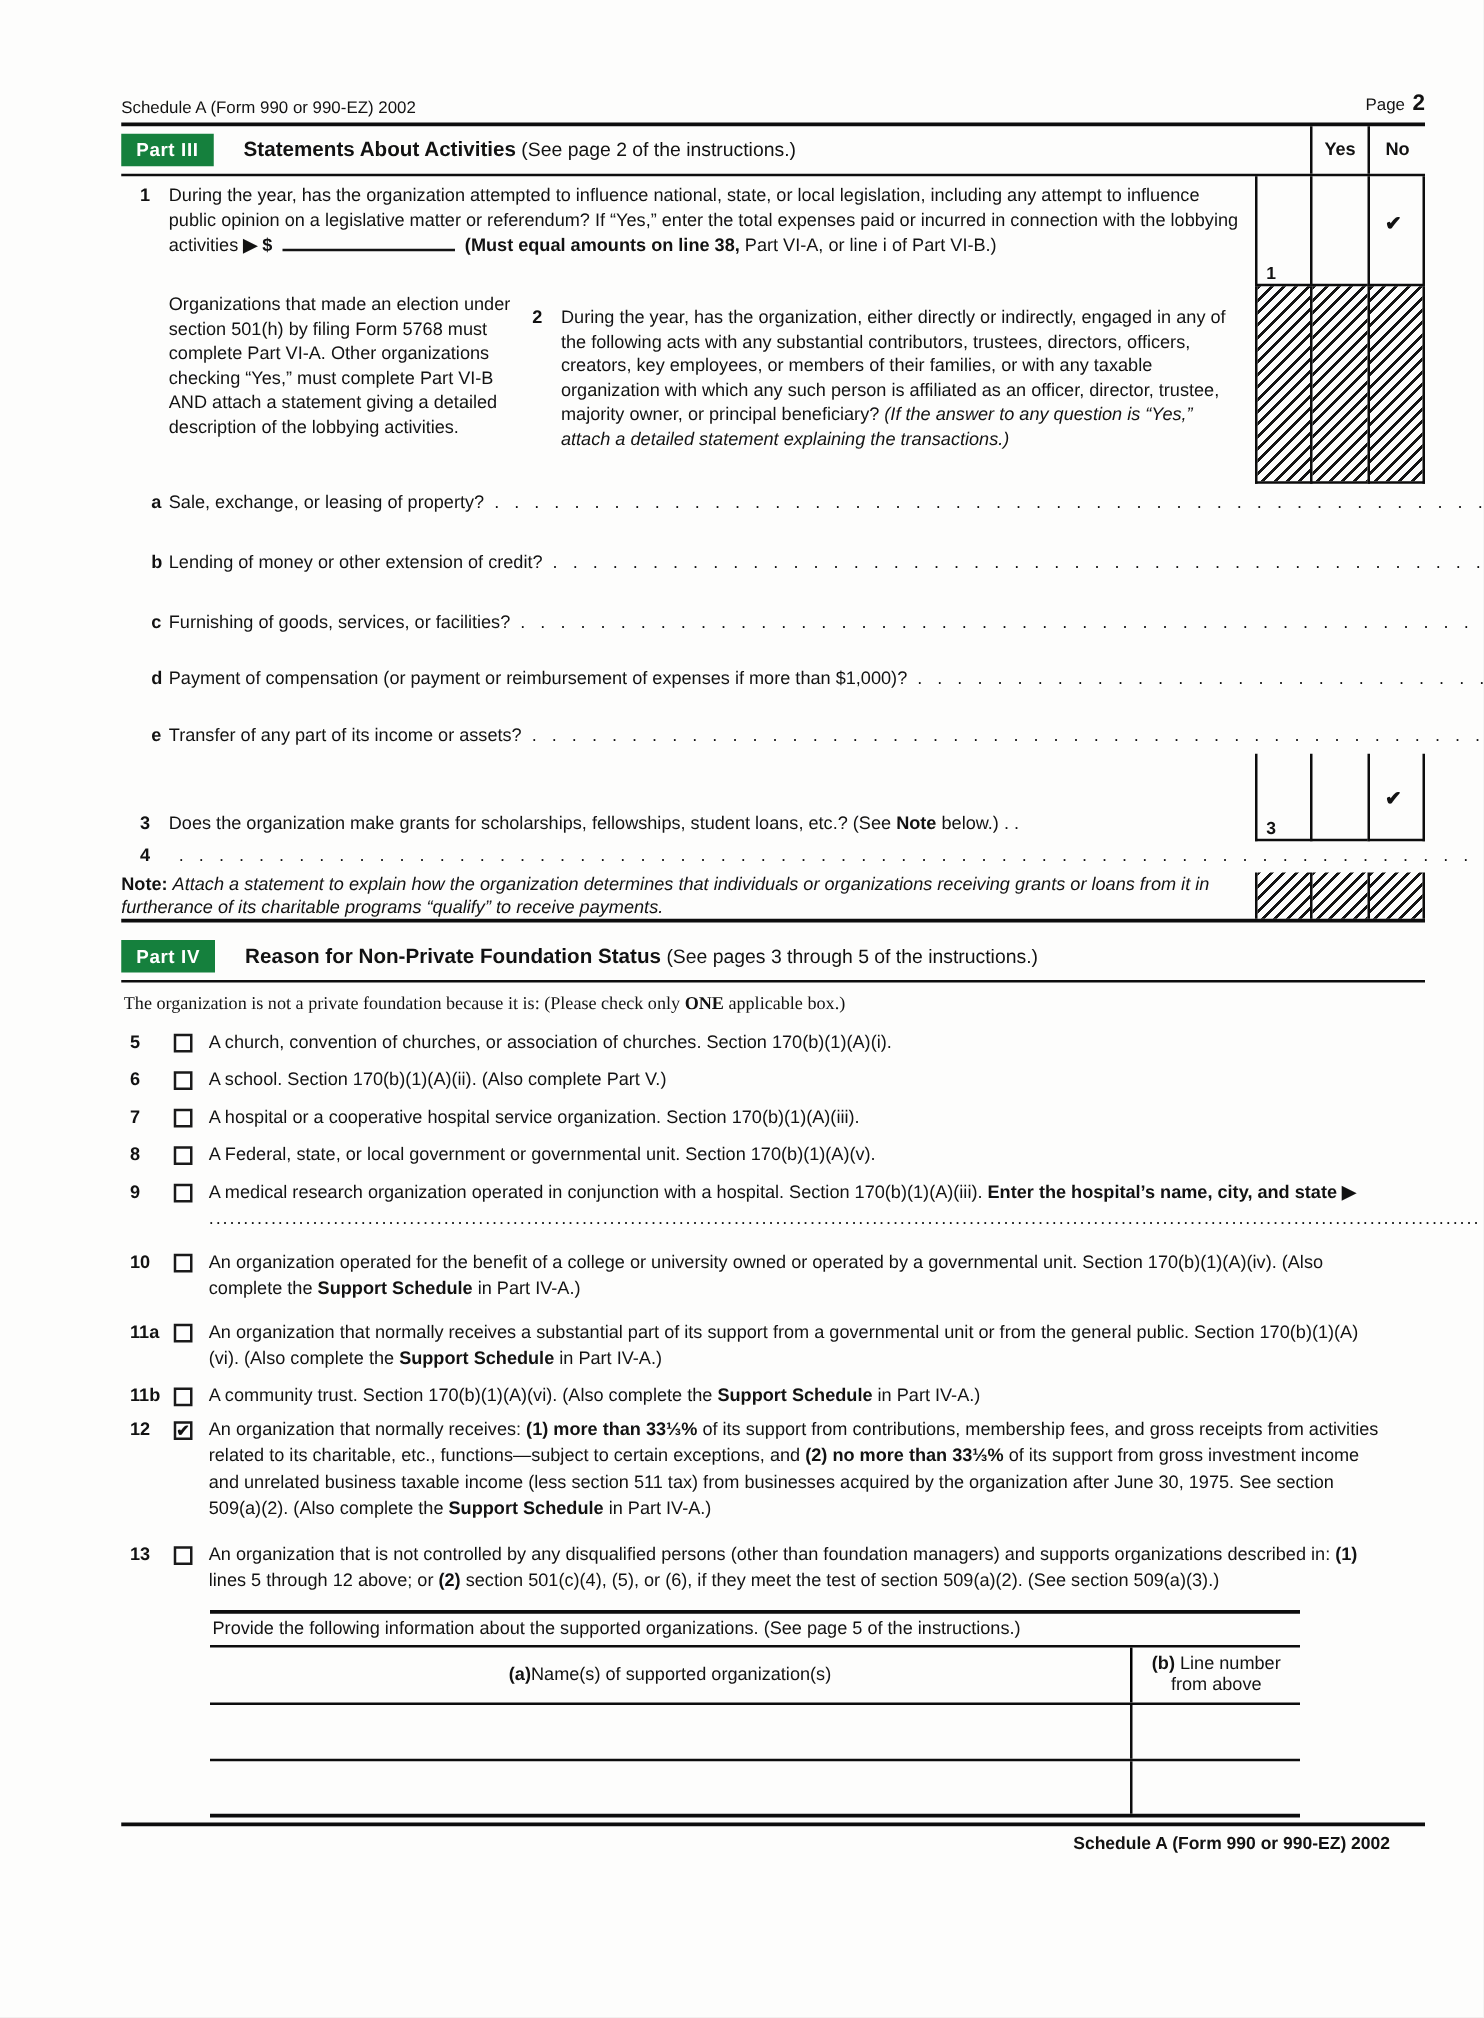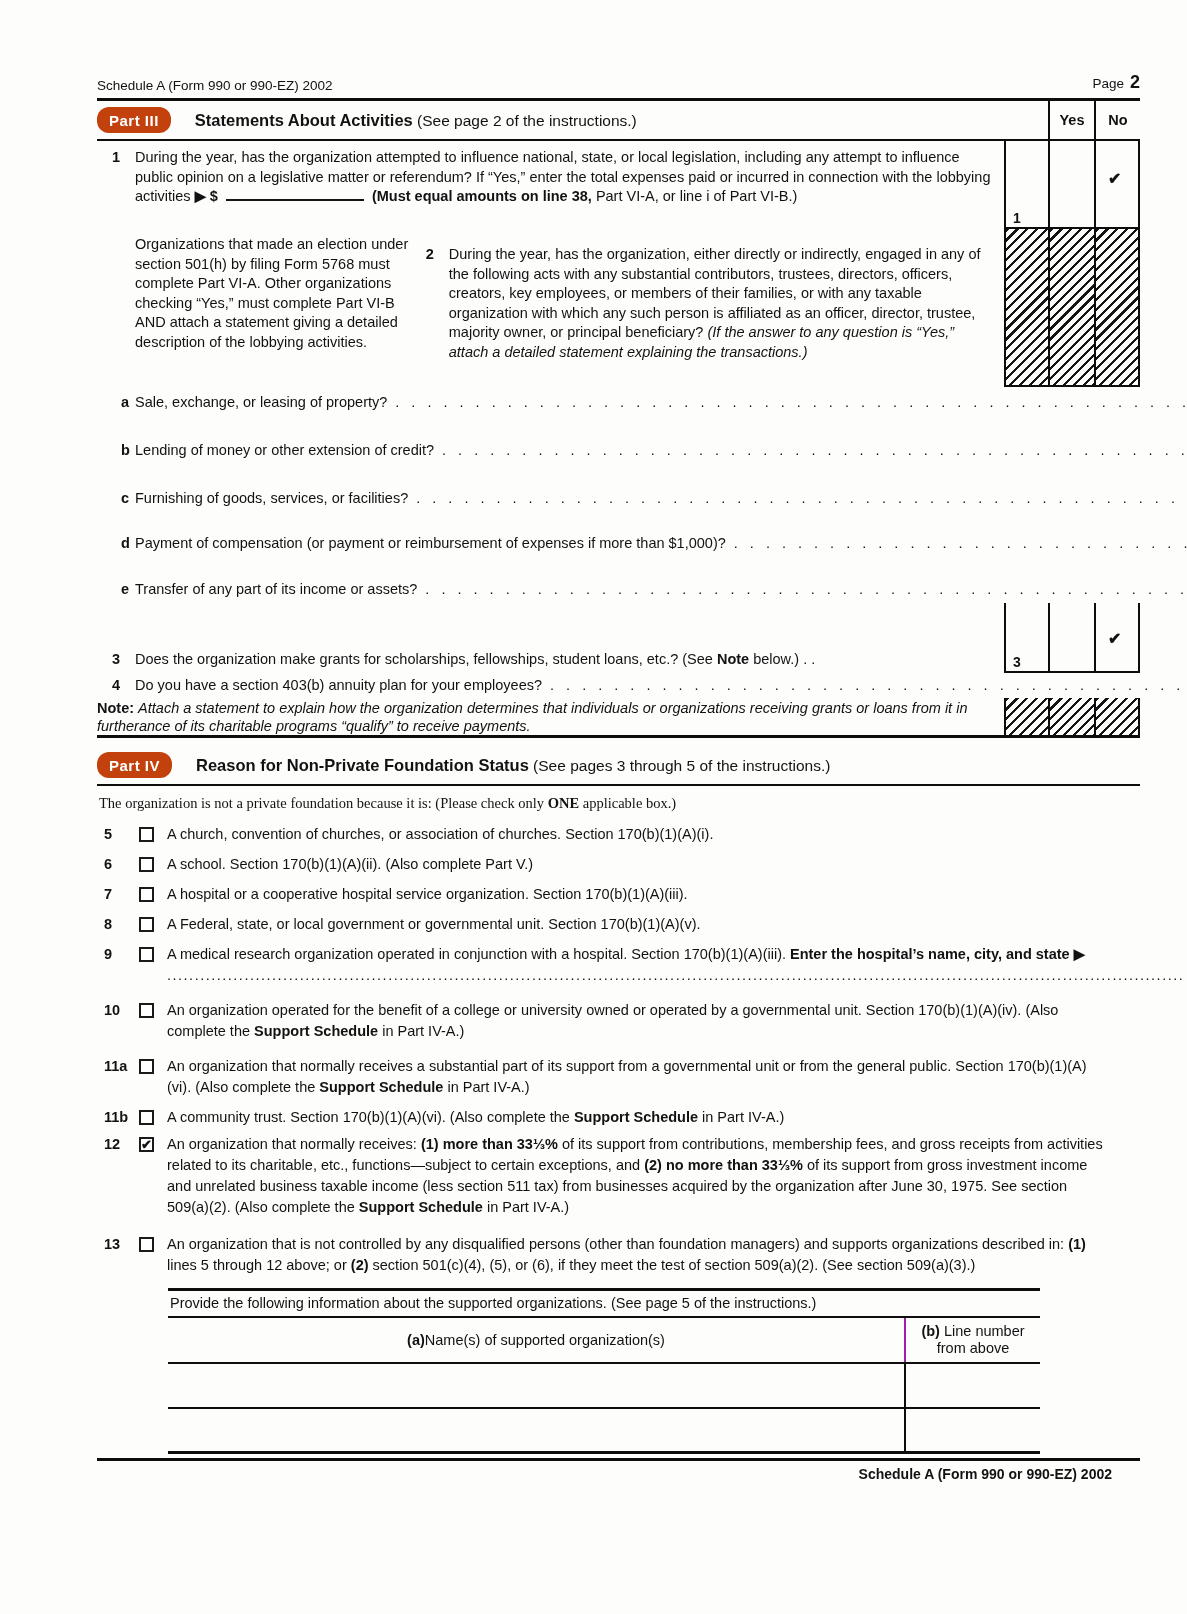--- a/index.html
+++ b/index.html
@@ -19,22 +19,22 @@
   
   .tophead { display:flex; justify-content:space-between; align-items:flex-end; padding-bottom:5px; }
   .tophead .lefttxt { font-size:13.5px; }
   .pageno { font-size:13.5px; }
   .pageno .num { font-weight:bold; font-size:18px; margin-left:6px; }
   .thickrule { border-top:3.5px solid #0d0d0d; }
 
   
   .pheader { display:flex; align-items:stretch; border-bottom:2.5px solid #0d0d0d; min-height:40px; }
   .ptag {
-    background:#c2410c; color:#fff; font-weight:bold; font-size:15px;
-    padding:5px 12px 4px 12px; align-self:center; letter-spacing:.5px;border-radius:12px;
+    background:#15803d; color:#fff; font-weight:bold; font-size:15px;
+    padding:5px 12px 4px 12px; align-self:center; letter-spacing:.5px;
   }
   .ptitlewrap { align-self:center; margin-left:24px; font-size:15.5px; }
   .ptitle { font-weight:bold; font-size:16.5px; }
   .psub { font-weight:normal; }
   .hdrcols { margin-left:auto; display:flex; align-items:stretch; }
   .hdrspacer { width:44px; }
   .hdrcell { width:46px; border-left:2px solid #0d0d0d; display:flex; align-items:center; justify-content:center; font-weight:bold; font-size:14.5px; }
 
   
   .p3body { border-bottom:3px solid #0d0d0d; }
@@ -78,21 +78,21 @@
     font-size:13px; font-weight:bold; line-height:1; background:#fff;
   }
   .p4text { flex:1; padding-right:34px; }
   .sp14 { margin-top:14px; } .sp6 { margin-top:6px; } .sp16 { margin-top:16px; } .sp26 { margin-top:26px; }
 
   
   .suptable { margin:12px 0 0 71px; width:872px; border-top:3px solid #0d0d0d; }
   .supcaption { text-align:left; padding:4px 2px 5px 2px; border-bottom:2.5px solid #0d0d0d; }
   .suphdr { display:flex; align-items:stretch; border-bottom:2px solid #0d0d0d; }
   .th-a { flex:1; display:flex; align-items:center; justify-content:center; padding:9px 4px; }
-  .th-b { flex:none; width:136px; border-left:2px solid #a21caf; text-align:center; padding:5px 8px; line-height:17px; }
+  .th-b { flex:none; width:136px; border-left:2px solid #000000; text-align:center; padding:5px 8px; line-height:17px; }
   .suprow { display:flex; align-items:stretch; height:45px; border-bottom:2px solid #0d0d0d; }
   .suprow:last-child { border-bottom:3px solid #0d0d0d; }
   .td-a { flex:1; }
   .td-b { flex:none; width:136px; border-left:2px solid #0d0d0d; }
 
   
   .footrule { border-top:3.5px solid #0d0d0d; margin-top:4px; }
   .footer { text-align:right; font-weight:bold; font-size:14px; padding:5px 28px 0 0; }
 
   
@@ -225,21 +225,20 @@
         <div class="c yes"></div>
         <div class="c no">
             <span class="chk">✔</span>
           </div>
       </div>
 
       <div class="p3row r-4">
         <div class="p3text">
           <span class="gut">4</span>
           <div class="qbody qline">
-            <span>Do you have a section 403(b) annuity plan for your employees?</span>
             <span class="dots">. . . . . . . . . . . . . . . . . . . . . . . . . . . . . . . . . . . . . . . . . . . . . . . . . . . . . . . . . . . . . . . . . . . . . . . .</span>
           </div>
         </div>
 
       </div>
 
       <div class="p3row r-note">
         <div class="p3text">
           <div class="qbody"><span class="b">Note: </span><span class="i">Attach a statement to explain how the organization determines that individuals or organizations receiving grants or loans from it in furtherance of its charitable programs “qualify” to receive payments.</span></div>
         </div>

